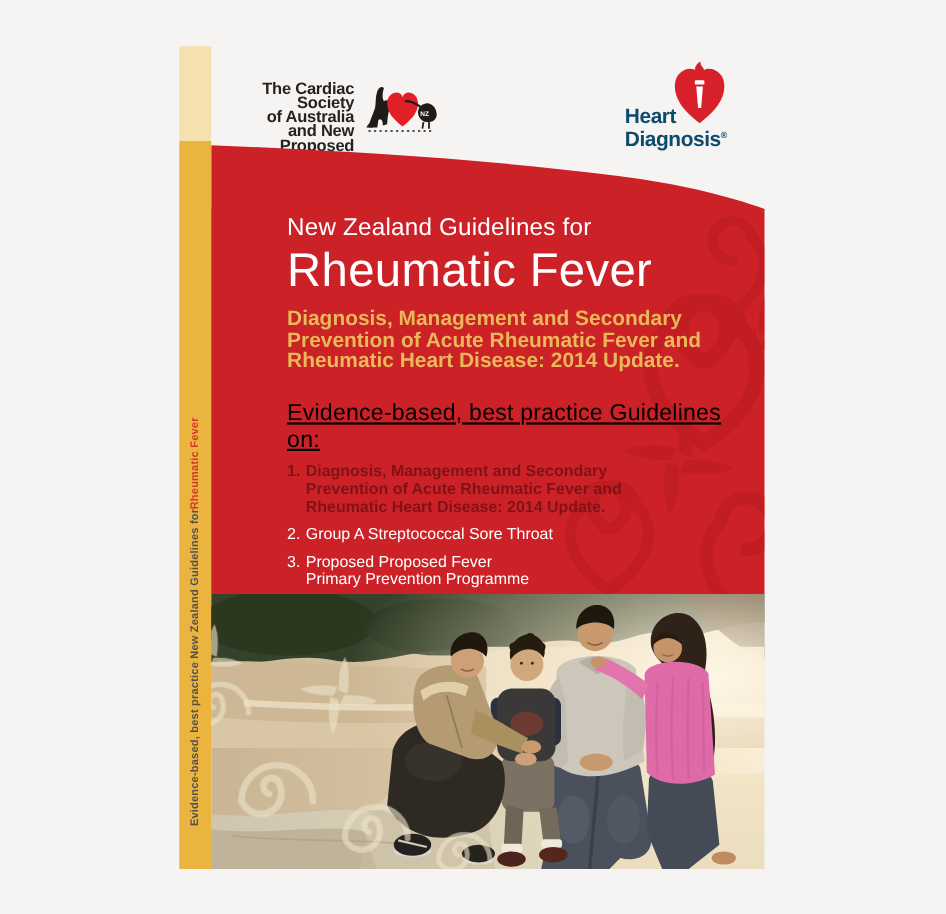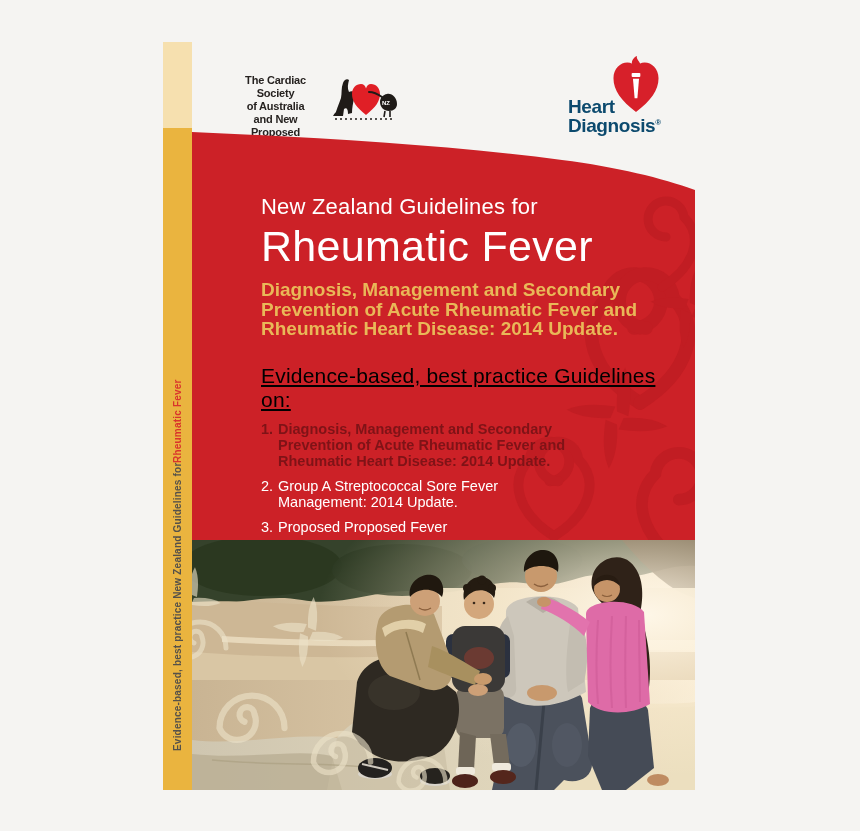--- a/index.html
+++ b/index.html
@@ -22,21 +22,21 @@
     writing-mode:vertical-rl;transform:rotate(180deg);
     display:flex;align-items:center;justify-content:center;
     font-size:10px;font-weight:700;letter-spacing:.2px;
     color:#55514a;white-space:nowrap;
   }
   .spine-label .hl{color:#d9352c;}
 
   
   .cs-logo{position:absolute;left:229px;top:70px;display:flex;align-items:flex-start;gap:7px;}
   .cs-text{
-    width:93px;text-align:center;font-size:11px;line-height:13px;
+    width:93px;text-align:right;font-size:15px;line-height:13px;
     font-weight:700;color:#262220;letter-spacing:-.2px;padding-top:4px;
   }
   .cs-graphic{display:block;}
 
   
   .hf-logo{position:absolute;left:566px;top:56px;width:134px;height:80px;}
   .hf-heart{position:absolute;left:44px;top:0;}
   .hf-text{
     position:absolute;left:2px;top:43px;
     font-size:19px;line-height:16px;font-weight:700;
@@ -163,28 +163,28 @@
           <span class="num">1.</span>
           <span>
             <div>Diagnosis, Management and Secondary</div>
             <div>Prevention of Acute Rheumatic Fever and</div>
             <div>Rheumatic Heart Disease: 2014 Update.</div>
           </span>
         </div>
         <div class="g-item">
           <span class="num">2.</span>
           <span>
-            <div>Group A Streptococcal Sore Fever</div>
-            <div>Management: 2014 Update.</div>
+            <div>Group A Streptococcal Sore Throat</div>
           </span>
         </div>
         <div class="g-item">
           <span class="num">3.</span>
           <span>
             <div>Proposed Proposed Fever</div>
+            <div>Primary Prevention Programme</div>
           </span>
         </div>
       </div>
     </div>
   </div>
 
   <div class="photo">
     <svg width="503" height="250" viewBox="0 0 503 250">
       <defs>
         <linearGradient id="sandG" x1="0" y1="0" x2="1" y2="0">

